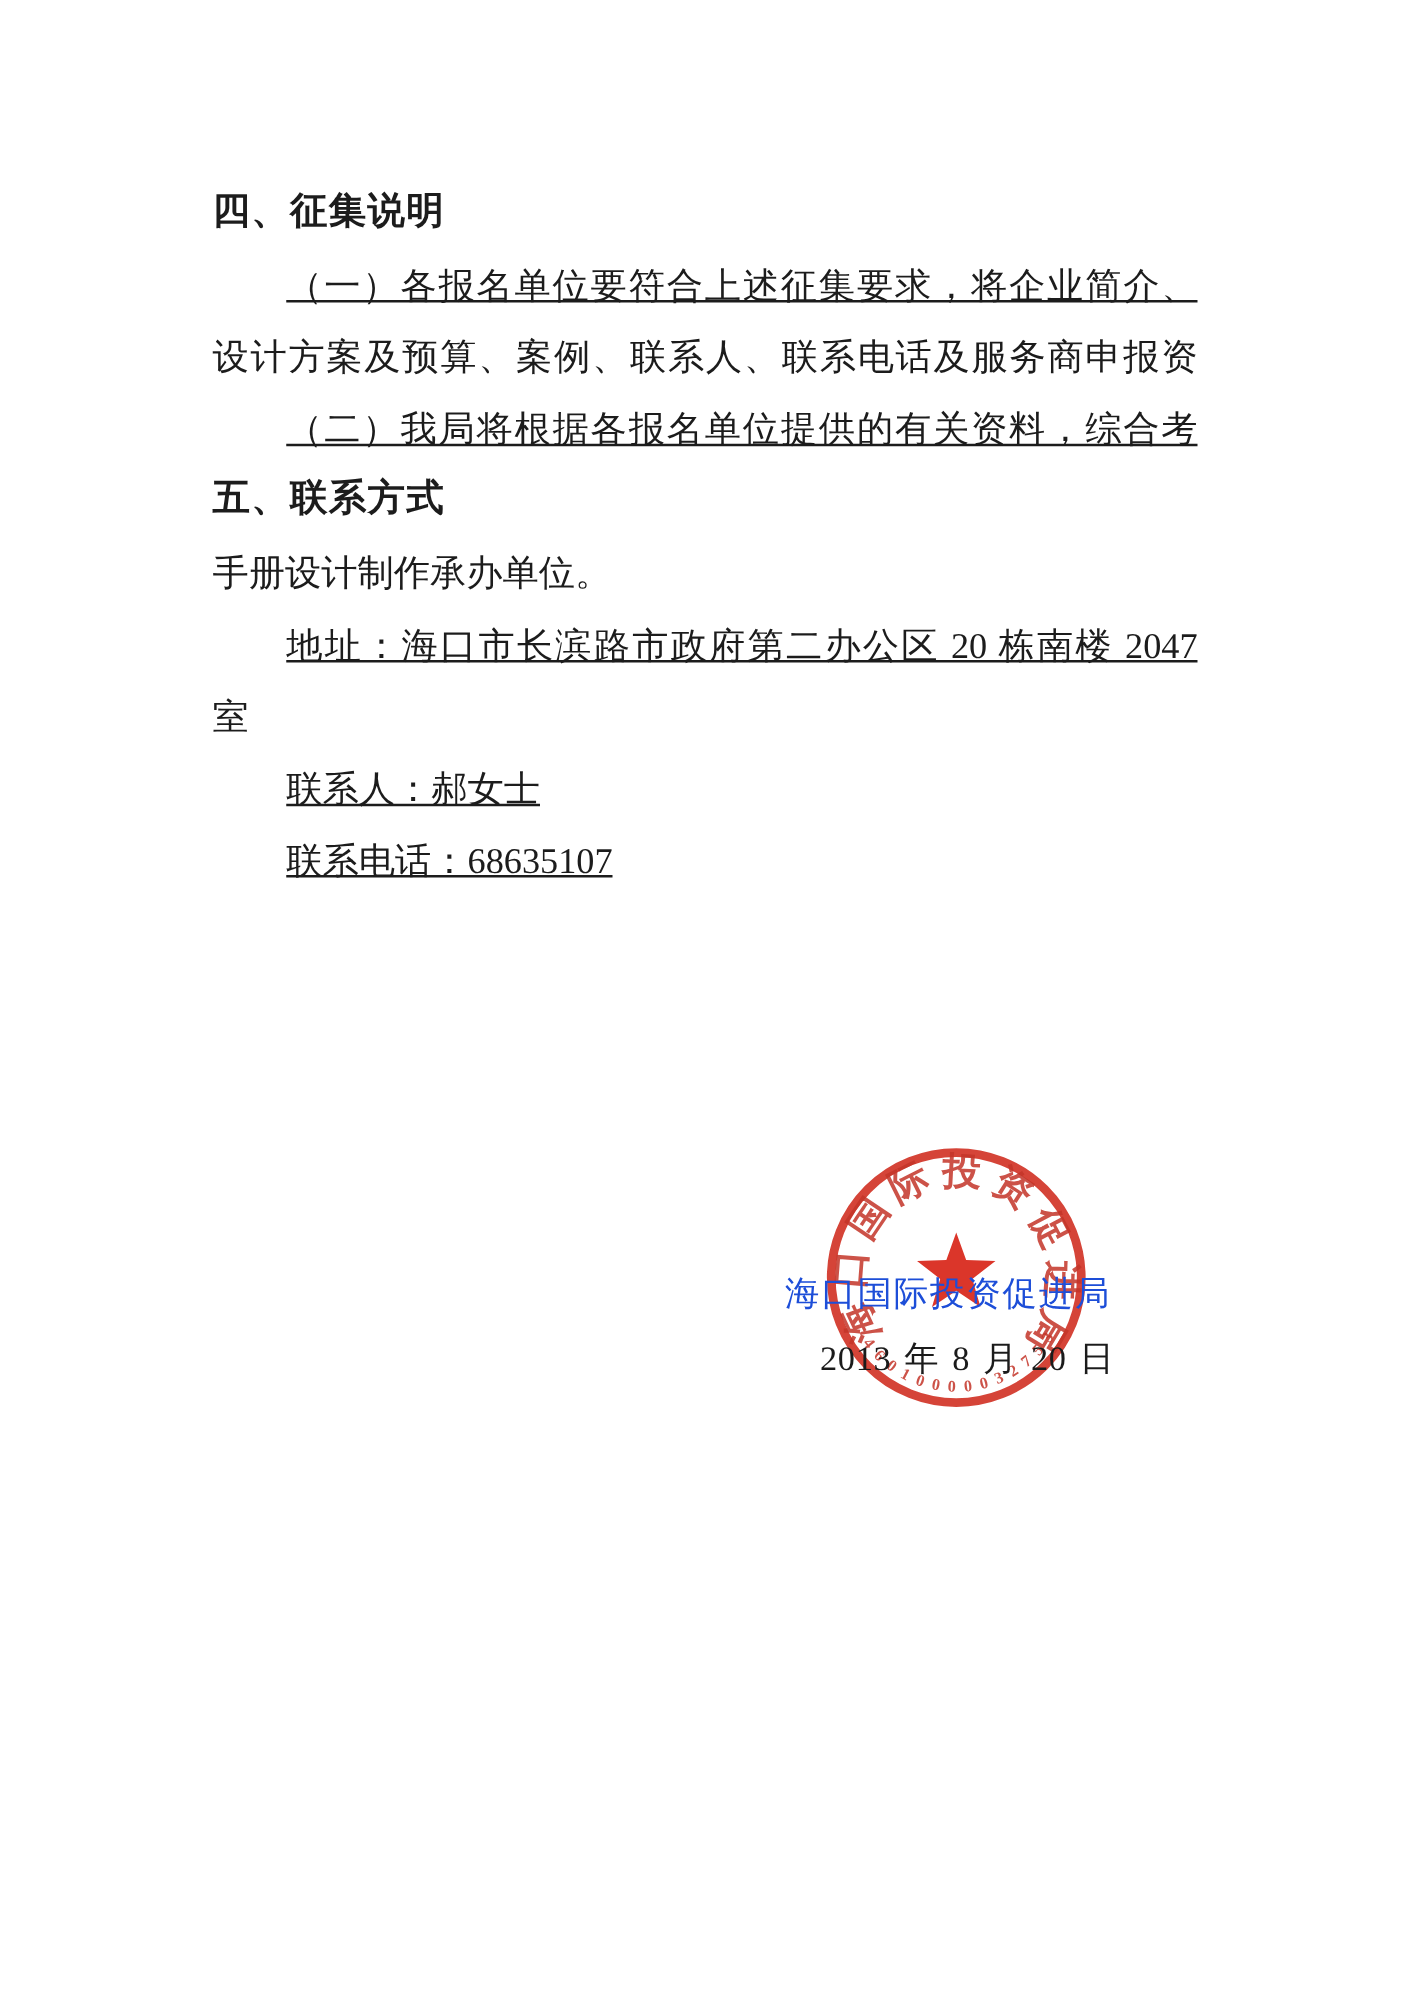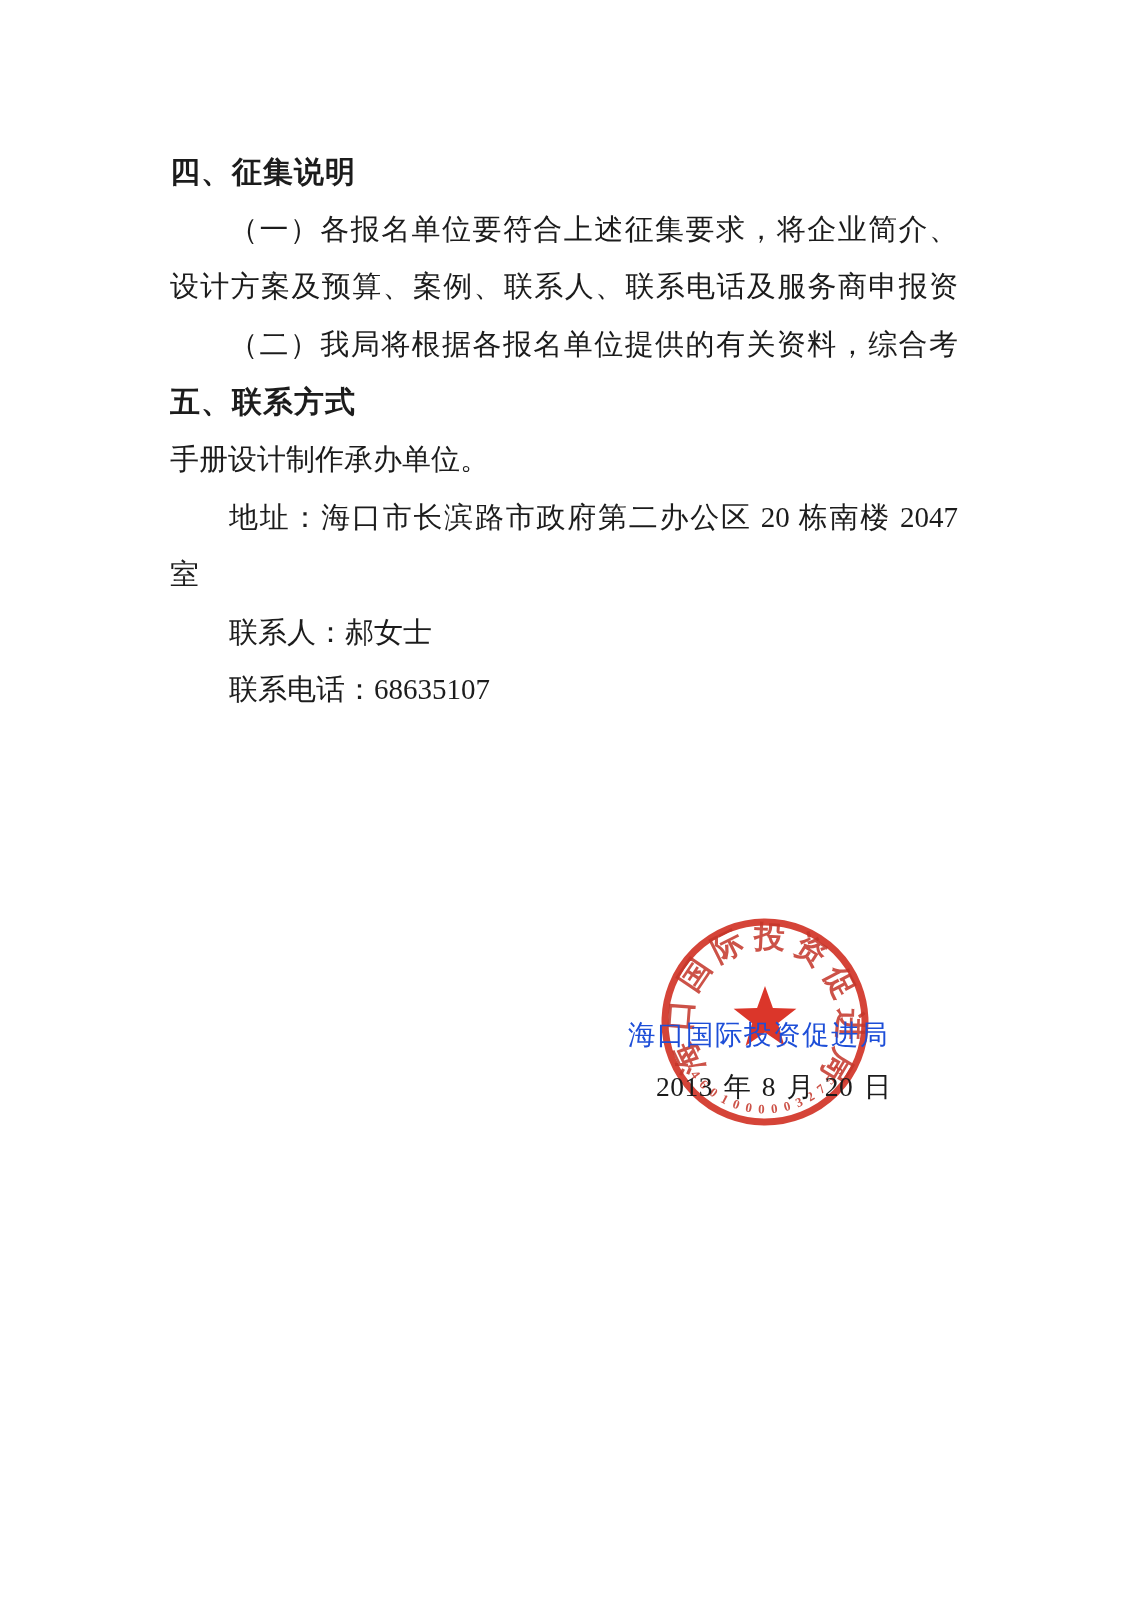--- a/index.html
+++ b/index.html
@@ -14,26 +14,26 @@
   }
   .textblock {
     position:absolute;
     left:170px; top:143px;
     width:788px;
     font-size:29px;
     line-height:57.6px;
   }
   .line { height:57.6px; white-space:normal; }
   .line.h {
-    font-family:Liberation Sans, sans-serif;
+    font-family:Liberation Mono, monospace;
     font-weight:bold;
     font-size:30px;
     letter-spacing:1px;
   }
-  .line.ind { text-indent:59px; }
+  .line.ind { text-indent:59px;text-decoration:underline; }
   .line.j {
     text-align:justify;
     text-align-last:justify;
   }
   
   .seal {
     position:absolute;
     left:645px; top:902px;
     width:240px; height:240px;
   }

